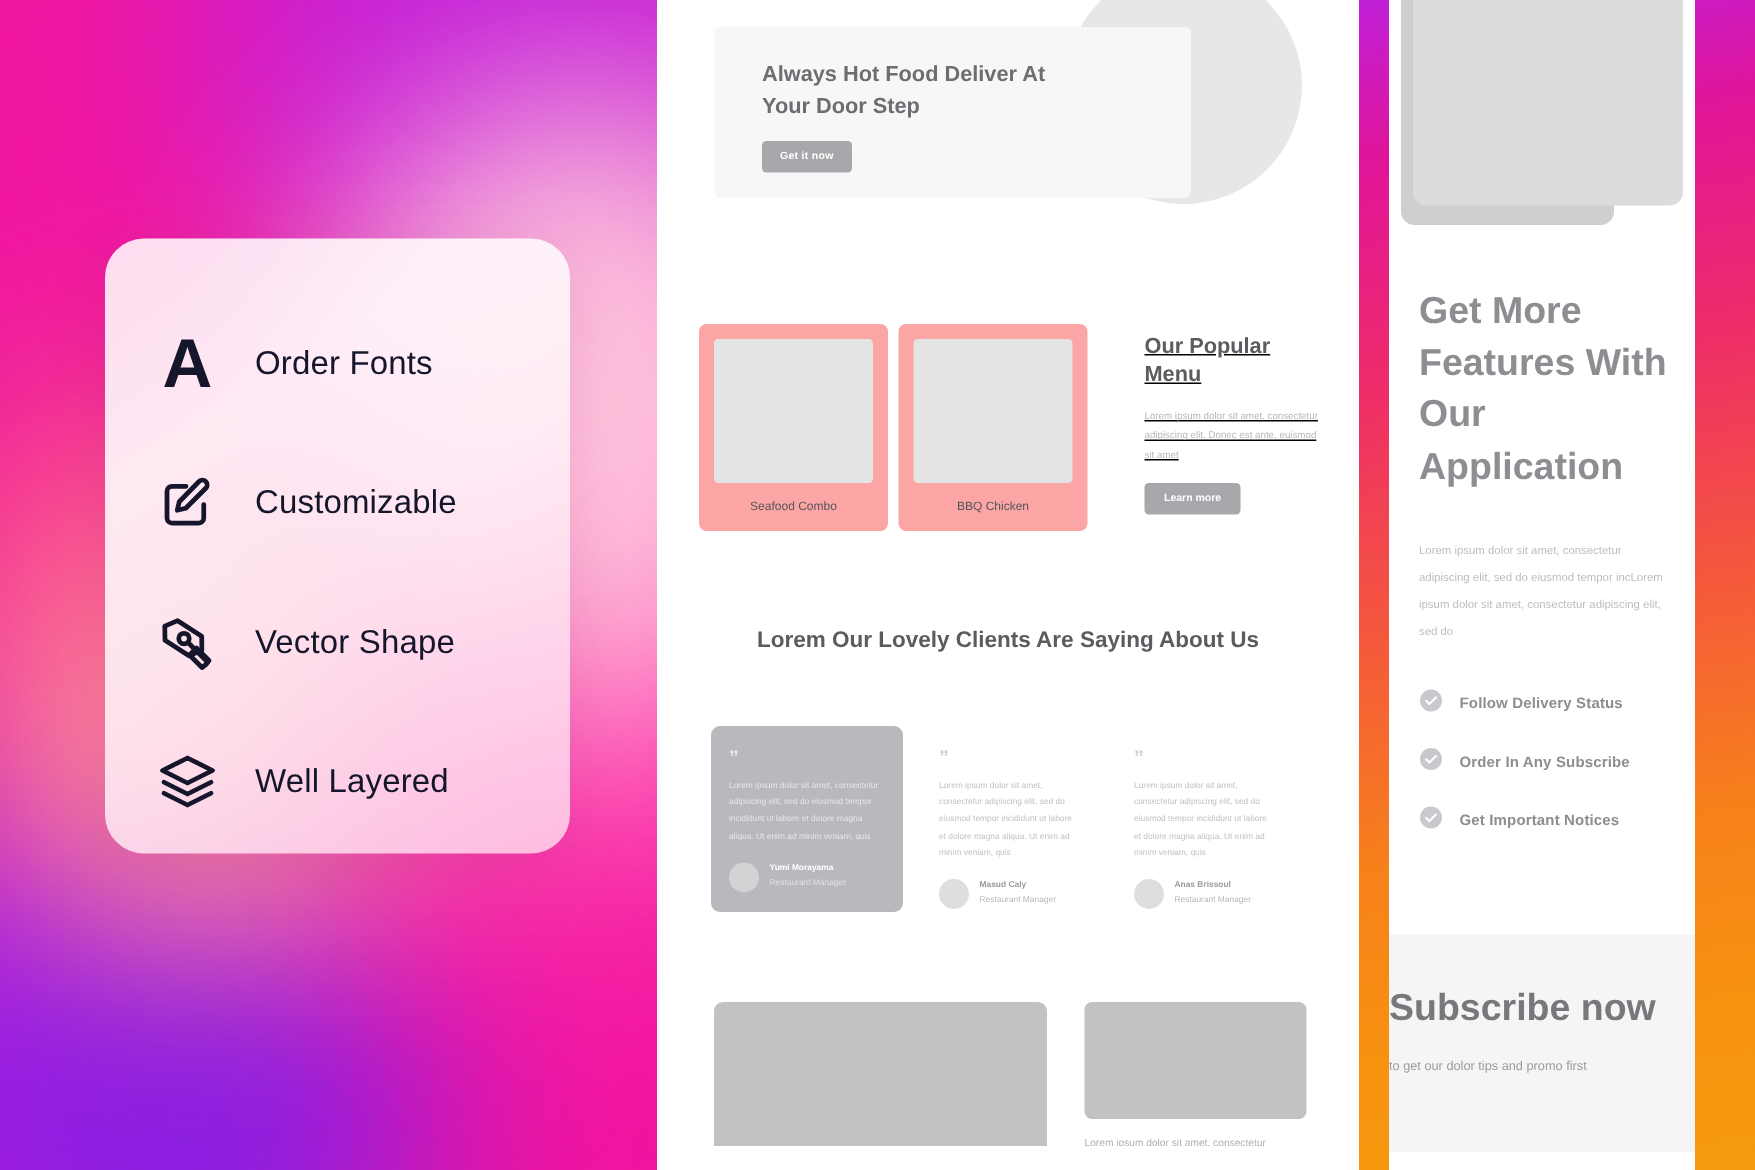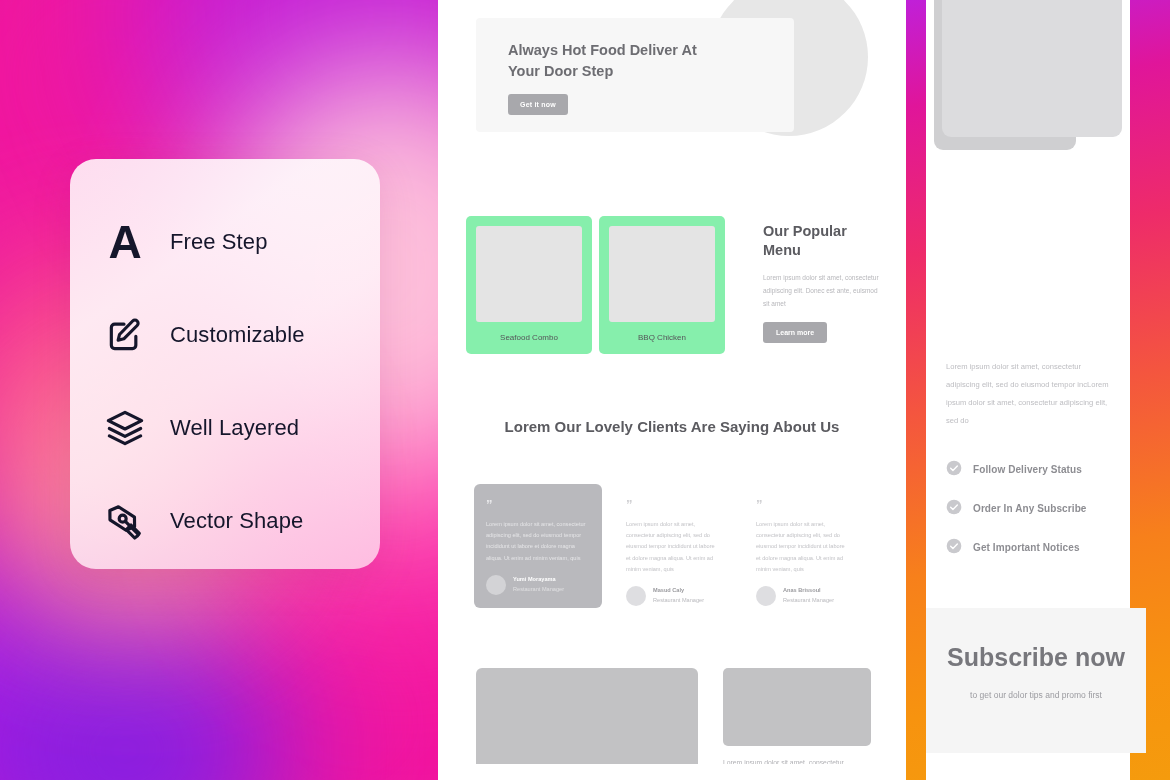--- a/index.html
+++ b/index.html
@@ -83,32 +83,32 @@
   }
   .hero-circle {
     position: absolute; left: 272px; top: -22px; width: 158px; height: 158px;
     border-radius: 50%; background: #e7e7e7;
   }
 
   
   .menu-sec { position: absolute; left: 28px; top: 216px; width: 412px; height: 140px; }
   .menu-card {
     position: absolute; top: 0; width: 126px; height: 138px;
-    background: #86efac; border-radius: 5px;
+    background: #fca5a5; border-radius: 5px;
     display: flex; flex-direction: column; align-items: center;
   }
   .menu-card.c1 { left: 0; }
   .menu-card.c2 { left: 133px; }
   .menu-thumb {
     width: 106px; height: 96px; background: #e4e4e4; border-radius: 3px; margin-top: 10px;
   }
   .menu-name {
     font-size: 8px; color: #555559; margin-top: 11px; font-weight: 400;
   }
-  .menu-copy { position: absolute; left: 297px; top: 6px; width: 118px; }
+  .menu-copy { position: absolute; left: 297px; top: 6px; width: 118px; text-decoration: underline; }
   .menu-h {
     font-size: 14.5px; font-weight: 700; color: #5b5b60; line-height: 1.32;
   }
   .menu-p {
     margin-top: 12px; font-size: 6.5px; line-height: 1.95; color: #b7b7bb;
   }
   .menu-btn {
     margin-top: 12px; background: #a8a8ac; border: none; border-radius: 3px;
     color: #ffffff; font-size: 7px; font-weight: 600;
     padding: 7px 13px; cursor: pointer; font-family: "Liberation Sans", sans-serif;
@@ -176,22 +176,22 @@
   .rp-p {
     position: absolute; left: 20px; top: 358px; width: 168px;
     font-size: 7.6px; line-height: 2.35; color: #bdbdc1;
   }
   .rp-list { position: absolute; left: 20px; top: 450px; width: 178px; }
   .rp-item { display: flex; align-items: center; gap: 11px; height: 39px; }
   .rp-item .chk { flex: none; }
   .rp-item .tx { font-size: 10px; font-weight: 700; color: #8d8d92; letter-spacing: .1px; }
 
   .sub-sec {
-    position: absolute; left: 0; top: 608px; width: 220px; height: 145px;
-    background: #f5f5f5; text-align: center; padding-top: 32px;
+    position: absolute; left: 0; top: 623px; width: 204px; height: 145px;
+    background: #f5f5f5; text-align: left; padding-top: 32px;
   }
   .sub-h { font-size: 25px; font-weight: 700; color: #77777c; line-height: 1.38; }
   .sub-p { margin-top: 15px; font-size: 8.5px; color: #9b9ba0; }
 </style>
 </head>
 <body>
 
 <div class="stage">
 
   <div class="left-panel">
@@ -204,54 +204,54 @@
     <div class="blob bl-8"></div>
     <div class="blob bl-3"></div>
     <div class="blob bl-7"></div>
 
     <div class="feature-card">
 
       <div class="feat-row">
         <span class="feat-icon">
           <span class="feat-glyph">A</span>
         </span>
-        <span class="feat-label">Free Step</span>
+        <span class="feat-label">Order Fonts</span>
       </div>
 
       <div class="feat-row">
         <span class="feat-icon">
           <svg width="40" height="40" viewBox="0 0 24 24" fill="none" stroke="#15162b" stroke-width="1.9" stroke-linecap="round" stroke-linejoin="round">
             <path d="M18.5 12.8V18.2a2 2 0 0 1-2 2H5.8a2 2 0 0 1-2-2V7.5a2 2 0 0 1 2-2h5.6"></path>
             <path d="M16.6 3.6a1.9 1.9 0 0 1 2.7 2.7l-8 8-3.4.8.8-3.4z"></path>
           </svg>
         </span>
         <span class="feat-label">Customizable</span>
-      </div>
-
-      <div class="feat-row">
-        <span class="feat-icon">
-          <svg width="40" height="40" viewBox="0 0 24 24" fill="none" stroke="#15162b" stroke-width="1.9" stroke-linecap="round" stroke-linejoin="round">
-            <path d="M12 2.6 22 7.6 12 12.6 2 7.6z"></path>
-            <path d="M2.6 12.3 12 17 21.4 12.3"></path>
-            <path d="M2.6 16.7 12 21.4 21.4 16.7"></path>
-          </svg>
-        </span>
-        <span class="feat-label">Well Layered</span>
       </div>
 
       <div class="feat-row">
         <span class="feat-icon">
           <svg width="40" height="40" viewBox="0 0 24 24" fill="none" stroke="#15162b" stroke-width="1.9" stroke-linecap="round" stroke-linejoin="round">
             <path d="M4.1 4.1 9.6 3l8.1 8.1-1.1 5.5-5.5 1.1L3 9.6z" transform="rotate(-12 11 10.5)"></path>
             <circle cx="10.6" cy="10.6" r="2.1"></circle>
             <path d="M12.2 12.2 20 20"></path>
             <path d="M15.6 14.4 20.6 19.4l-1.2 1.6-1.6 1.2-5-5z"></path>
           </svg>
         </span>
         <span class="feat-label">Vector Shape</span>
+      </div>
+
+      <div class="feat-row">
+        <span class="feat-icon">
+          <svg width="40" height="40" viewBox="0 0 24 24" fill="none" stroke="#15162b" stroke-width="1.9" stroke-linecap="round" stroke-linejoin="round">
+            <path d="M12 2.6 22 7.6 12 12.6 2 7.6z"></path>
+            <path d="M2.6 12.3 12 17 21.4 12.3"></path>
+            <path d="M2.6 16.7 12 21.4 21.4 16.7"></path>
+          </svg>
+        </span>
+        <span class="feat-label">Well Layered</span>
       </div>
 
     </div>
   </div>
 
   <div class="center-panel">
 
     <div class="hero-circle"></div>
     <div class="hero">
       <div class="hero-title">Always Hot Food Deliver At Your Door Step</div>
@@ -324,20 +324,21 @@
     </div>
 
   </div>
 
   <div class="right-strip"></div>
 
   <div class="right-panel">
     <div class="rp-card-back"></div>
     <div class="rp-card-front"></div>
 
+    <div class="rp-h">Get More Features With Our Application</div>
     <div class="rp-p">Lorem ipsum dolor sit amet, consectetur adipiscing elit, sed do eiusmod tempor incLorem ipsum dolor sit amet, consectetur adipiscing elit, sed do</div>
 
     <div class="rp-list">
       <div class="rp-item">
         <span class="chk">
           <svg width="16" height="16" viewBox="0 0 24 24">
             <circle cx="12" cy="12" r="11" fill="#c9c9cd"></circle>
             <path d="M7 12.3 10.4 15.6 17 8.9" fill="none" stroke="#ffffff" stroke-width="2.1" stroke-linecap="round" stroke-linejoin="round"></path>
           </svg>
         </span>

